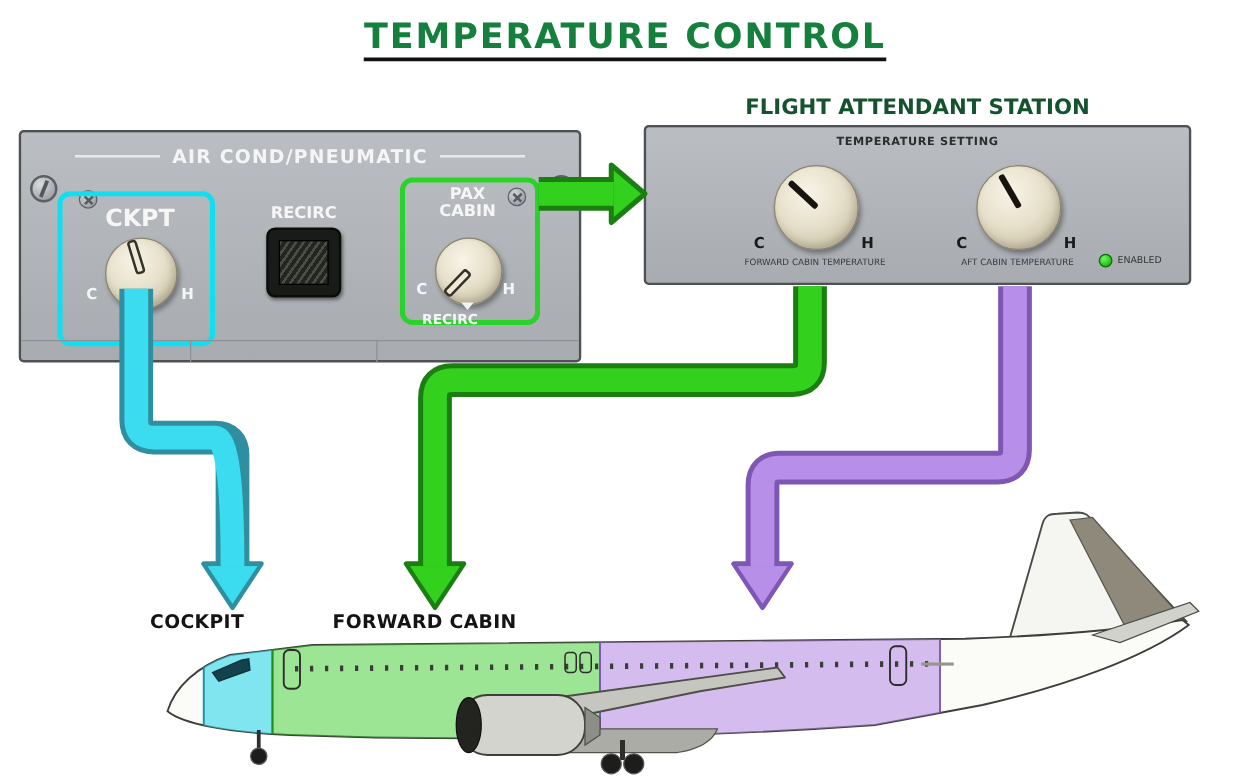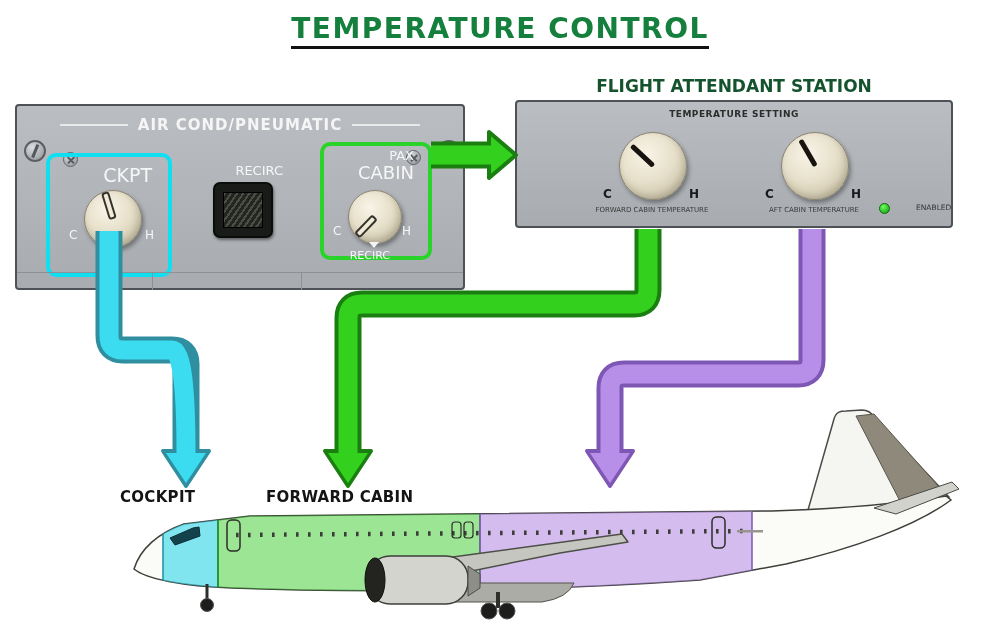--- a/index.html
+++ b/index.html
@@ -15,21 +15,21 @@
   .panel{position:absolute;background:linear-gradient(180deg,#babec2,#a8acb0);
          border:2px solid #4e5257;border-radius:4px;box-sizing:border-box;z-index:2;}
 
   
   .acp{left:15px;top:60px;width:450px;height:186px;margin-top:44px;}
   .acp-header{position:absolute;left:0;top:10px;width:100%;display:flex;align-items:center;
               justify-content:center;gap:10px;}
   .acp-header-text{color:#f5f5f5;font-weight:bold;font-size:15px;letter-spacing:1px;}
   .hline{display:inline-block;width:68px;height:2px;background:#e9e9e9;}
 
-  .plabel{position:absolute;color:#f6f6f6;font-weight:normal;text-align:right;}
+  .plabel{position:absolute;color:#f6f6f6;font-weight:bold;text-align:center;}
 
   
   .screw-big{position:absolute;width:22px;height:22px;border-radius:50%;
              background:radial-gradient(circle at 35% 30%,#d9dddf,#8e9296);
              border:2px solid #5c6064;box-sizing:border-box;}
   .screw-big .slot{position:absolute;left:50%;top:50%;width:2.5px;height:14px;background:#54585c;
              transform:translate(-50%,-50%) rotate(22deg);}
   .screw-sm{position:absolute;width:15px;height:15px;border-radius:50%;
              background:radial-gradient(circle at 35% 30%,#d2d6d8,#8d9195);
              border:1.5px solid #5e6266;box-sizing:border-box;}
@@ -67,21 +67,21 @@
   
   .fa-title{position:absolute;left:515px;top:76px;width:438px;text-align:center;
         font-size:17px;font-weight:bold;color:#14532d;z-index:2;}
   .fa{left:515px;top:100px;width:438px;height:128px;}
   .fa-subtitle{position:absolute;left:0;top:7px;width:100%;text-align:center;font-size:9px;
         font-weight:bold;color:#2d2d2d;letter-spacing:.5px;}
   .fa-ch{position:absolute;color:#1a1a1a;font-weight:bold;font-size:12px;}
   .fa-caption{position:absolute;top:104px;width:200px;text-align:center;font-size:7px;color:#3a3a3a;}
   .led{position:absolute;left:362px;top:101px;width:9px;height:9px;border-radius:50%;
        background:radial-gradient(circle at 35% 30%,#6cff5c,#0c9a0c);border:1px solid #0a6a0a;box-sizing:content-box;}
-  .led-label{position:absolute;left:399px;top:101px;font-size:7.5px;color:#333;}
+  .led-label{position:absolute;left:377px;top:101px;font-size:7.5px;color:#333;}
 
   
   .zone-label{position:absolute;top:488px;text-align:left;font-size:15px;font-weight:bold;
         color:#141414;letter-spacing:.3px;z-index:6;}
 
   
   .overlay{position:absolute;left:0;top:0;width:1000px;height:625px;z-index:5;pointer-events:none;}
 </style>
 </head>
 <body>
@@ -123,21 +123,21 @@
     </div>
     <div class="plabel" style="left:52px;top:122px;font-size:12px;">C</div>
     <div class="plabel" style="left:128px;top:122px;font-size:12px;">H</div>
 
     <div class="plabel" style="left:186px;top:57px;width:80px;font-size:13px;">RECIRC</div>
     <div class="recirc-btn">
       <div class="recirc-face"></div>
     </div>
 
     <div class="plabel" style="left:317px;top:42px;width:80px;font-size:13px;">PAX</div>
-    <div class="plabel" style="left:317px;top:56px;width:80px;font-size:18px;">CABIN</div>
+    <div class="plabel" style="left:317px;top:56px;width:80px;font-size:13px;">CABIN</div>
     <div class="knob" style="left:331px;top:84px;width:52px;height:52px;">
       <div class="pointer-slot" style="transform: rotate(44deg);"></div>
     </div>
     <div class="plabel" style="left:316px;top:118px;font-size:12px;">C</div>
     <div class="plabel" style="left:385px;top:118px;font-size:12px;">H</div>
     <div class="attnd-tick"></div>
     <div class="plabel" style="left:313px;top:143px;width:60px;font-size:11px;">RECIRC</div>
 
     <div class="divider-h"></div>
     <div class="divider-v" style="left:135px;"></div>

